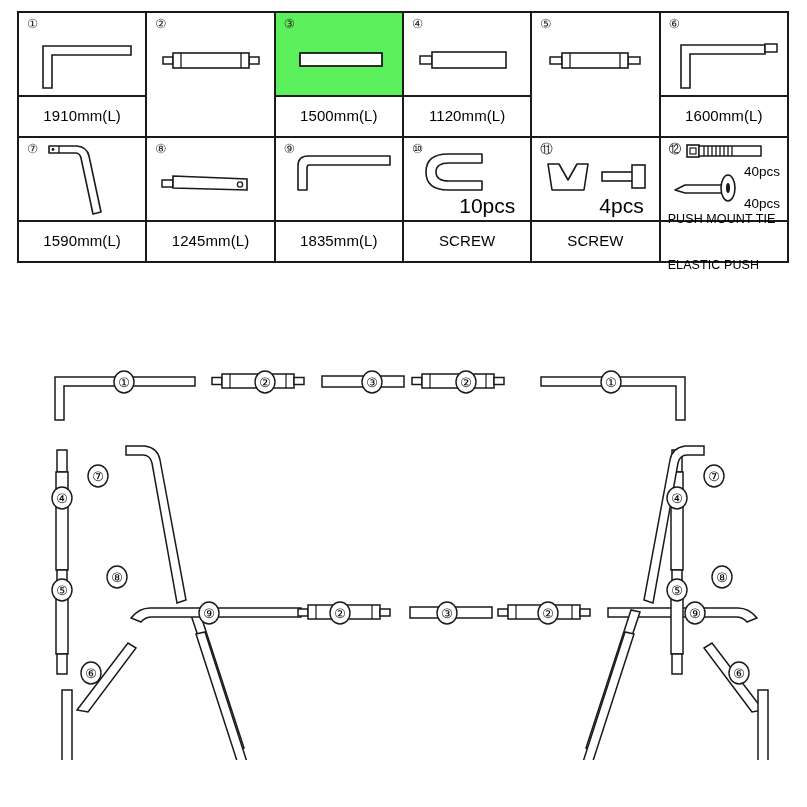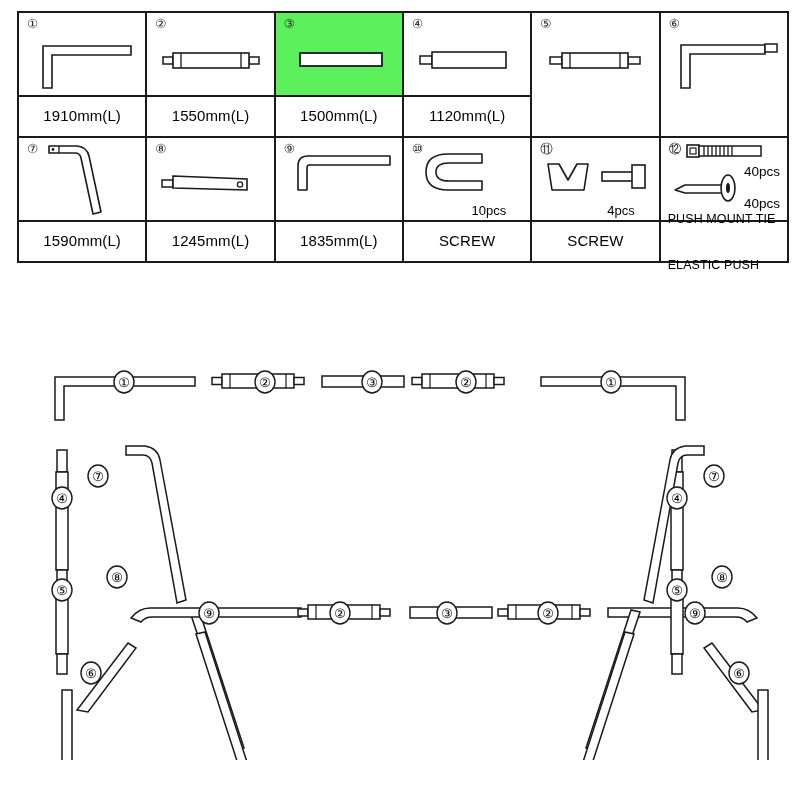--- a/index.html
+++ b/index.html
@@ -77,23 +77,23 @@
   .idx {
     position: absolute;
     left: 8px;
     top: 5px;
     font-size: 12.5px;
     line-height: 1;
     color: #222;
   }
   .qty {
     position: absolute;
-    right: 24px;
+    right: 15px;
     bottom: 2px;
-    font-size: 13px;
+    font-size: 21px;
     color: #000;
   }
   .qty-a { position: absolute; right: 7px; top: 26px; font-size: 13.5px; }
   .qty-b { position: absolute; right: 7px; top: 58px; font-size: 13.5px; }
 
   .art-svg { position: absolute; left: 0; top: 0; }
 
   
   #frame-diagram {
     position: absolute;
@@ -128,21 +128,20 @@
       <div class="cell-art">
         <span class="idx">②</span>
         <svg class="art-svg" width="128" height="84" viewBox="0 0 128 84">
           <rect x="16" y="44" width="10" height="7" fill="#fff" stroke="#1a1a1a" stroke-width="1.5"></rect>
           <rect x="102" y="44" width="10" height="7" fill="#fff" stroke="#1a1a1a" stroke-width="1.5"></rect>
           <rect x="26" y="40" width="76" height="15" fill="#fff" stroke="#1a1a1a" stroke-width="1.6"></rect>
           <line x1="34" y1="40" x2="34" y2="55" stroke="#1a1a1a" stroke-width="1.3"></line>
           <line x1="94" y1="40" x2="94" y2="55" stroke="#1a1a1a" stroke-width="1.3"></line>
         </svg>
       </div>
-      <div class="cell-label">1550mm(L)</div>
     </div>
 
     <div class="parts-cell">
       <div class="cell-art highlight">
         <span class="idx">③</span>
         <svg class="art-svg" width="128" height="84" viewBox="0 0 128 84">
           <rect x="24" y="40" width="82" height="13" fill="#fff" stroke="#1a1a1a" stroke-width="1.8"></rect>
         </svg>
       </div>
       <div class="cell-label">1500mm(L)</div>
@@ -173,20 +172,21 @@
     </div>
 
     <div class="parts-cell">
       <div class="cell-art">
         <span class="idx">⑥</span>
         <svg class="art-svg" width="128" height="84" viewBox="0 0 128 84">
           <path d="M20,32 L104,32 L104,41 L29,41 L29,75 L20,75 Z" fill="#fff" stroke="#1a1a1a" stroke-width="1.6"></path>
           <rect x="104" y="31" width="12" height="8" fill="#fff" stroke="#1a1a1a" stroke-width="1.5"></rect>
         </svg>
       </div>
+      <div class="cell-label">1600mm(L)</div>
     </div>
   </div>
 
   <div class="parts-row">
 
     <div class="parts-cell">
       <div class="cell-art">
         <span class="idx">⑦</span>
         <svg class="art-svg" width="128" height="84" viewBox="0 0 128 84">
           <path d="M30,8 L58,8 Q68,9 70,18 L82,74 L74,76 L62,20 Q61,15 56,15 L30,15 Z" fill="#fff" stroke="#1a1a1a" stroke-width="1.6" stroke-linejoin="round"></path>

